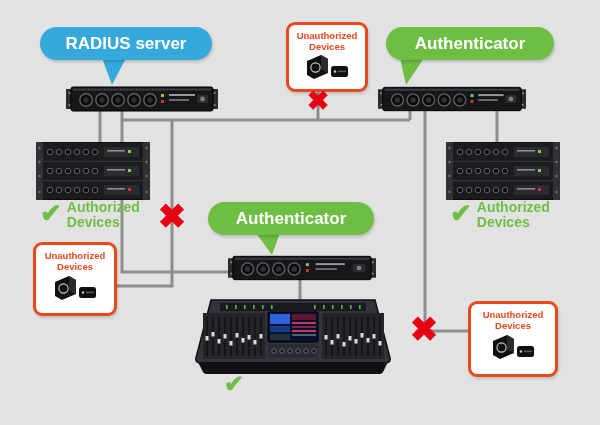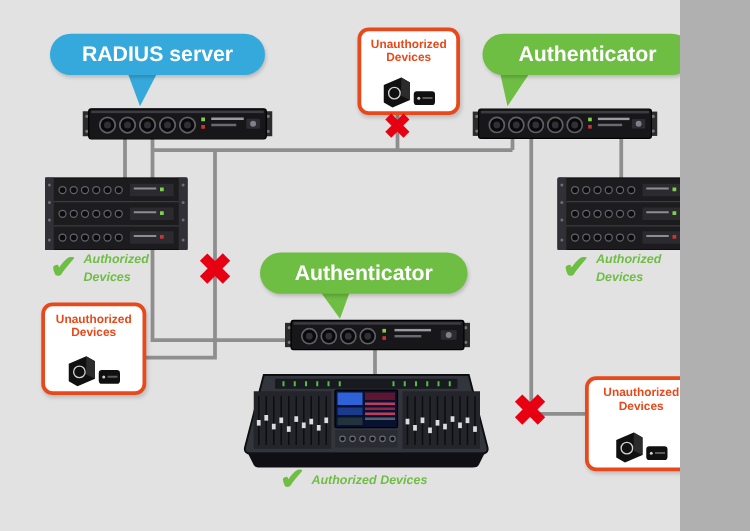--- a/index.html
+++ b/index.html
@@ -1,43 +1,42 @@
 <!DOCTYPE html>
 <html style="--background: #e2e2e2; --blue: #36a9dc; --green: #6fbe44; --red: #e60012; --orange: #e8481a; --line: #8e8e8e;"><head>
 <meta charset="utf-8">
 <style>
   html,body{margin:0;padding:0;background:#b0b0b0;}
   #canvas{
-    position:relative;width:544px;height:425px;overflow:hidden;
+    position:relative;width:600px;height:425px;overflow:hidden;
     background:var(--background,#e2e2e2);
     font-family:"Liberation Sans", sans-serif;
   }
   svg{display:block;}
   #lines{position:absolute;left:0;top:0;z-index:1;}
   .dev{position:absolute;z-index:3;}
   .bubble{
     position:absolute;z-index:6;display:flex;align-items:center;justify-content:center;
     color:#fff;font-weight:bold;font-size:17px;border-radius:17px;
     box-shadow:1px 2px 3px rgba(0,0,0,.18);
   }
   .bubble-blue{background:var(--blue,#36a9dc);}
   .bubble-green{background:var(--green,#6fbe44);justify-content:center;}
   .tail{position:absolute;z-index:5;}
   .ubox{
     position:absolute;z-index:4;background:#fff;box-sizing:border-box;
     border:3px solid var(--orange,#e8481a);border-radius:9px;
     display:flex;flex-direction:column;align-items:center;padding-top:5px;
     box-shadow:1px 2px 3px rgba(0,0,0,.15);
-    justify-content:space-between;
   }
   .ultext{color:var(--orange,#e8481a);font-weight:bold;font-size:9.5px;line-height:11px;text-align:center;}
   .xmark{position:absolute;z-index:7;color:var(--red,#e60012);font-weight:bold;text-align:center;}
   .authlabel{position:absolute;z-index:5;display:flex;align-items:flex-start;}
   .check{color:var(--green,#6fbe44);font-weight:bold;margin-right:5px;line-height:1;}
-  .authtext{color:var(--green,#6fbe44);font-weight:bold;font-size:10px;line-height:15px;font-style:italic;}
+  .authtext{color:var(--green,#6fbe44);font-weight:bold;font-size:14px;line-height:15px;}
 </style>
 </head>
 <body>
 
 <div id="canvas">
 
   <svg id="lines" width="600" height="425">
     <g fill="none" stroke="#8e8e8e" stroke-width="3">
       <path d="M100,104 V146"></path>
       <path d="M122,104 V272 H232"></path>
@@ -394,16 +393,15 @@
   <div class="authlabel" style="left:450px;top:200px;">
     <span class="check" style="font-size:26px;">✔</span>
     <span class="authtext">
       <span>Authorized</span><br>
       <span>Devices</span>
     </span>
   </div>
 
   <div class="authlabel" style="left:224px;top:372px;align-items:center;">
     <span class="check" style="font-size:24px;">✔</span>
-    <span class="authtext">Authorized Devices</span>
   </div>
 
 </div>
 
 </body></html>

